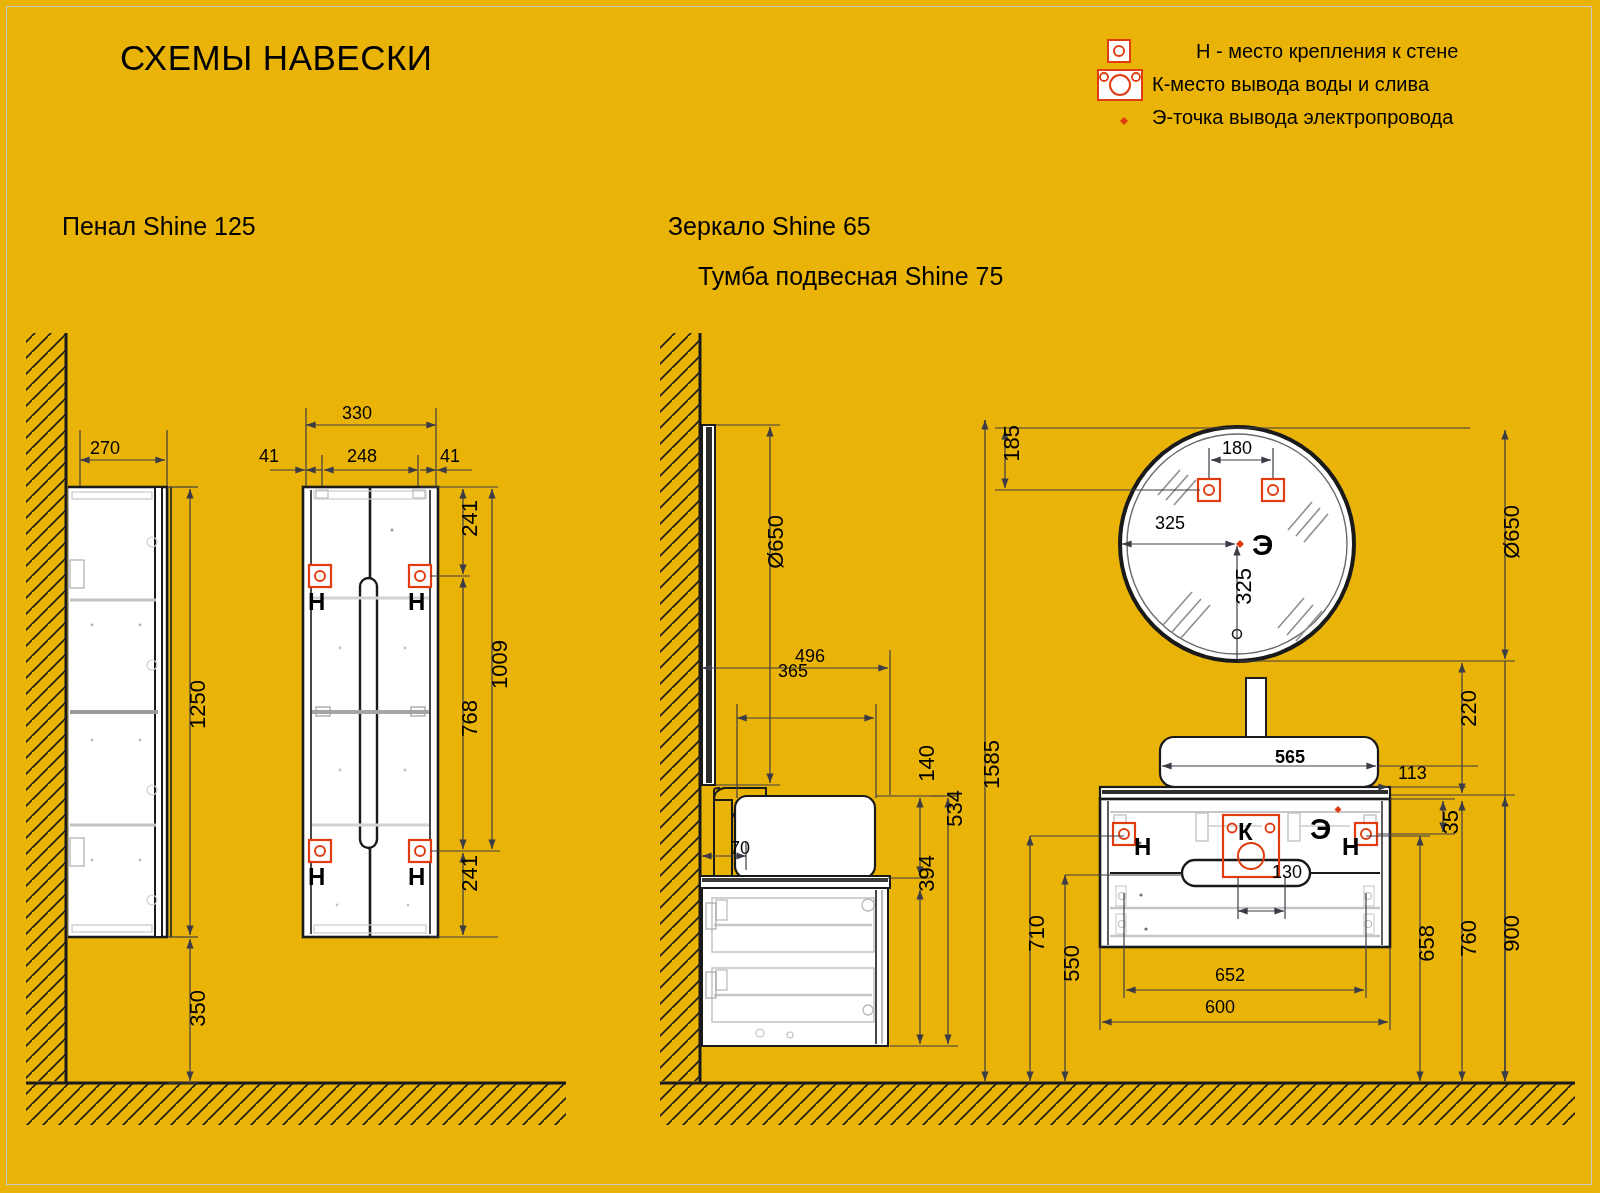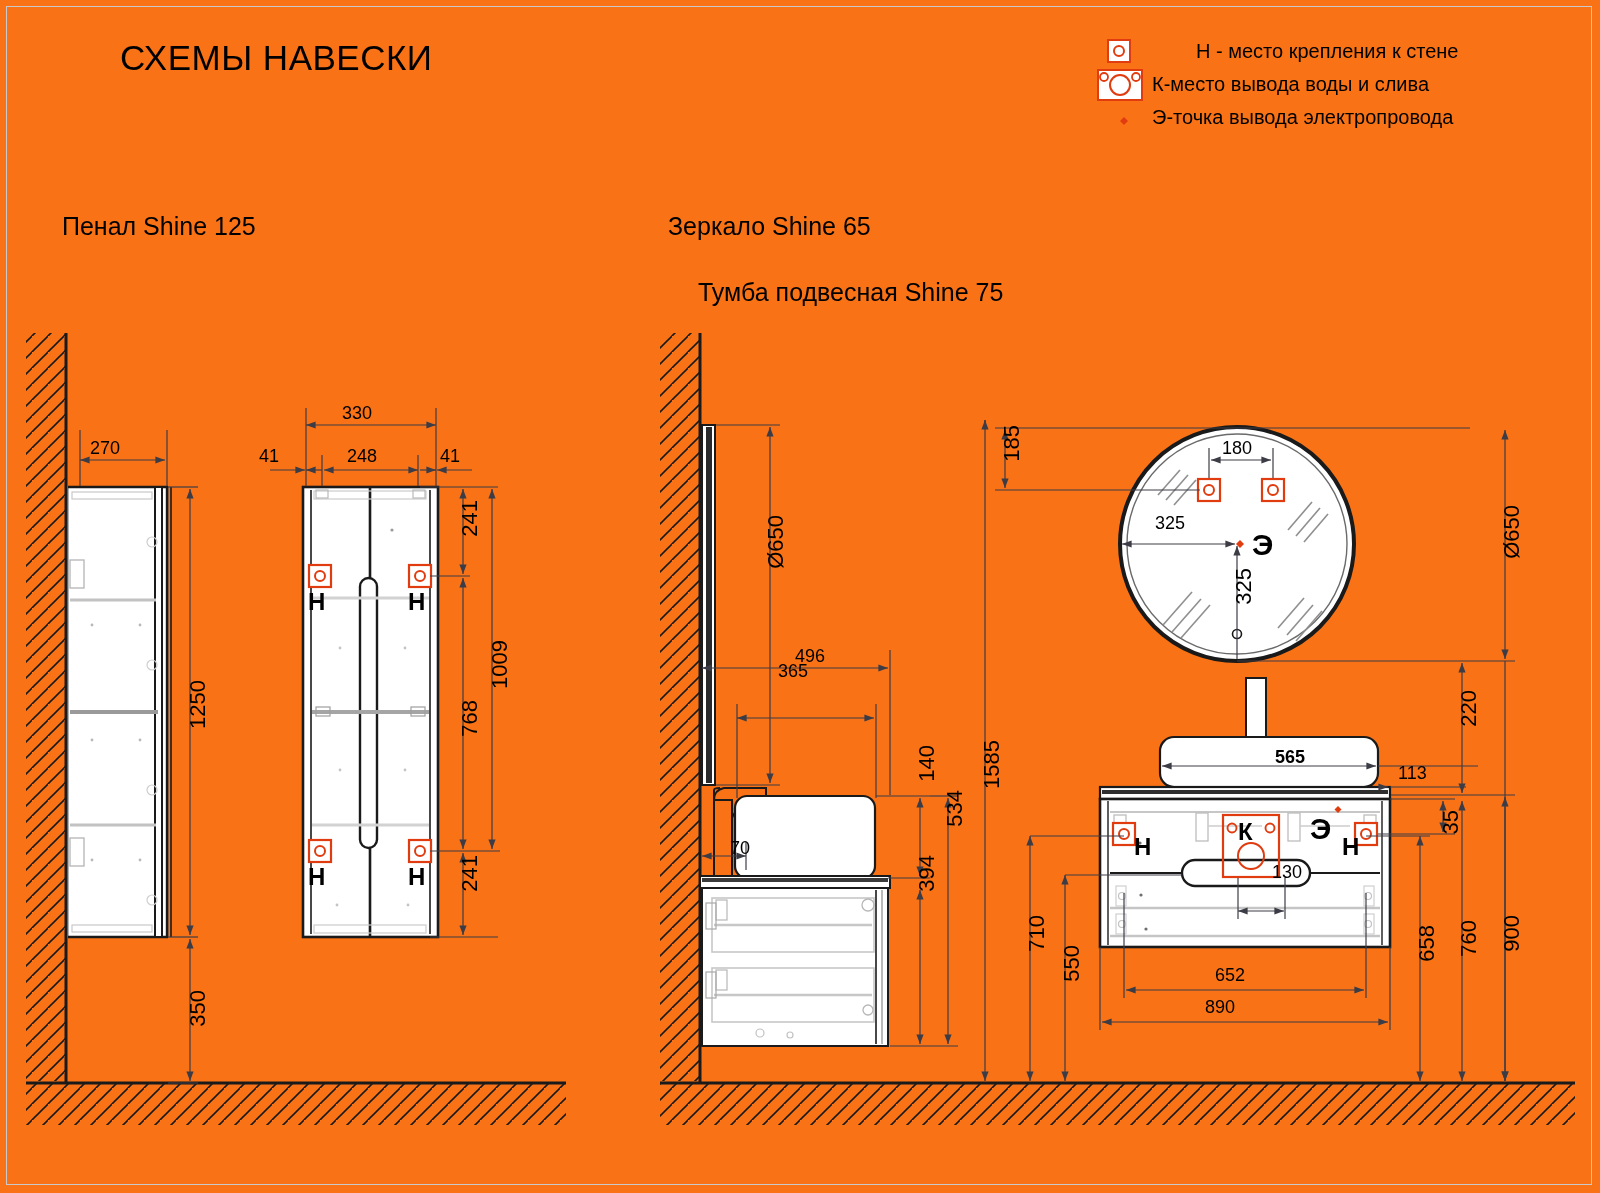--- a/index.html
+++ b/index.html
@@ -1,18 +1,18 @@
 <!DOCTYPE html>
 <html><head>
 <meta charset="utf-8">
 <style>
   html,body{margin:0;padding:0;background:#fff;}
   body{width:1600px;height:1193px;position:relative;
        font-family:"Liberation Sans","DejaVu Sans",sans-serif;color:#000;}
-  #root{position:absolute;left:0;top:0;width:1600px;height:1193px;overflow:hidden;background:#f97316;}
+  #root{position:absolute;left:0;top:0;width:1600px;height:1193px;overflow:hidden;background:#eab308;}
   .border{position:absolute;left:6px;top:6px;width:1586px;height:1179px;border:1px solid #c9c9c9;box-sizing:border-box;}
   svg{position:absolute;left:0;top:0;}
   .t{position:absolute;white-space:nowrap;}
   .title{font-size:35px;letter-spacing:.5px;}
   .head{font-size:25px;}
   .leg{font-size:20px;}
   .dim{font-size:18px;}
   .dimv{font-size:22px;transform-origin:0 0;}
   .mk{font-size:24px;font-weight:bold;}
 </style>
@@ -42,21 +42,21 @@
       <path d="M1124 117 l4 4 -4 4 -4 -4 z" fill="#e03c10"></path>
     </g>
   </svg>
 
   <div class="t leg" style="left:1196px;top:40px;">Н - место крепления к стене</div>
   <div class="t leg" style="left:1152px;top:73px;">К-место вывода воды и слива</div>
   <div class="t leg" style="left:1152px;top:106px;">Э-точка вывода электропровода</div>
 
   <div class="t head" style="left:62px;top:212px;">Пенал Shine 125</div>
   <div class="t head" style="left:668px;top:212px;">Зеркало Shine 65</div>
-  <div class="t head" style="left:698px;top:262px;margin-top:16px;">Тумба подвесная Shine 75</div>
+  <div class="t head" style="left:698px;top:262px;">Тумба подвесная Shine 75</div>
 
   <svg width="1600" height="1193">
     <defs>
       <pattern id="hatchL" width="16" height="16" patternUnits="userSpaceOnUse" patternTransform="rotate(0)">
         <path d="M -4 20 L 20 -4" stroke="#1a1a1a" stroke-width="1.6"></path>
         <path d="M 4 28 L 28 4" stroke="#1a1a1a" stroke-width="1.6"></path>
       </pattern>
       <marker id="ar" markerWidth="9" markerHeight="9" refX="8" refY="3" orient="auto">
         <path d="M0,0 L8,3 L0,6 z" fill="#3c3c46"></path>
       </marker>
@@ -459,21 +459,21 @@
   <div class="t dimv" style="left:1231px;top:568px;transform:rotate(-90deg) translate(-100%,0);">325</div>
   <div class="t dimv" style="left:1499px;top:505px;transform:rotate(-90deg) translate(-100%,0);">Ø650</div>
   <div class="t dimv" style="left:1456px;top:690px;transform:rotate(-90deg) translate(-100%,0);">220</div>
   <div class="t dim" style="left:1275px;top:747px;font-weight:bold;">565</div>
   <div class="t dim" style="left:1398px;top:763px;">113</div>
   <div class="t dimv" style="left:1438px;top:810px;transform:rotate(-90deg) translate(-100%,0);">35</div>
   <div class="t dim" style="left:1272px;top:862px;">130</div>
   <div class="t dimv" style="left:1024px;top:915px;transform:rotate(-90deg) translate(-100%,0);">710</div>
   <div class="t dimv" style="left:1059px;top:945px;transform:rotate(-90deg) translate(-100%,0);">550</div>
   <div class="t dim" style="left:1215px;top:965px;">652</div>
-  <div class="t dim" style="left:1205px;top:997px;">890</div>
+  <div class="t dim" style="left:1205px;top:997px;">600</div>
   <div class="t dimv" style="left:1414px;top:925px;transform:rotate(-90deg) translate(-100%,0);">658</div>
   <div class="t dimv" style="left:1456px;top:920px;transform:rotate(-90deg) translate(-100%,0);">760</div>
   <div class="t dimv" style="left:1499px;top:915px;transform:rotate(-90deg) translate(-100%,0);">900</div>
 
   <div class="t mk" style="left:1134px;top:833px;">Н</div>
   <div class="t mk" style="left:1342px;top:833px;">Н</div>
   <div class="t mk" style="left:1238px;top:818px;">К</div>
   <div class="t mk" style="left:1310px;top:812px;font-size:30px;">Э</div>
   <div class="t mk" style="left:1252px;top:528px;font-size:30px;">Э</div>
 

